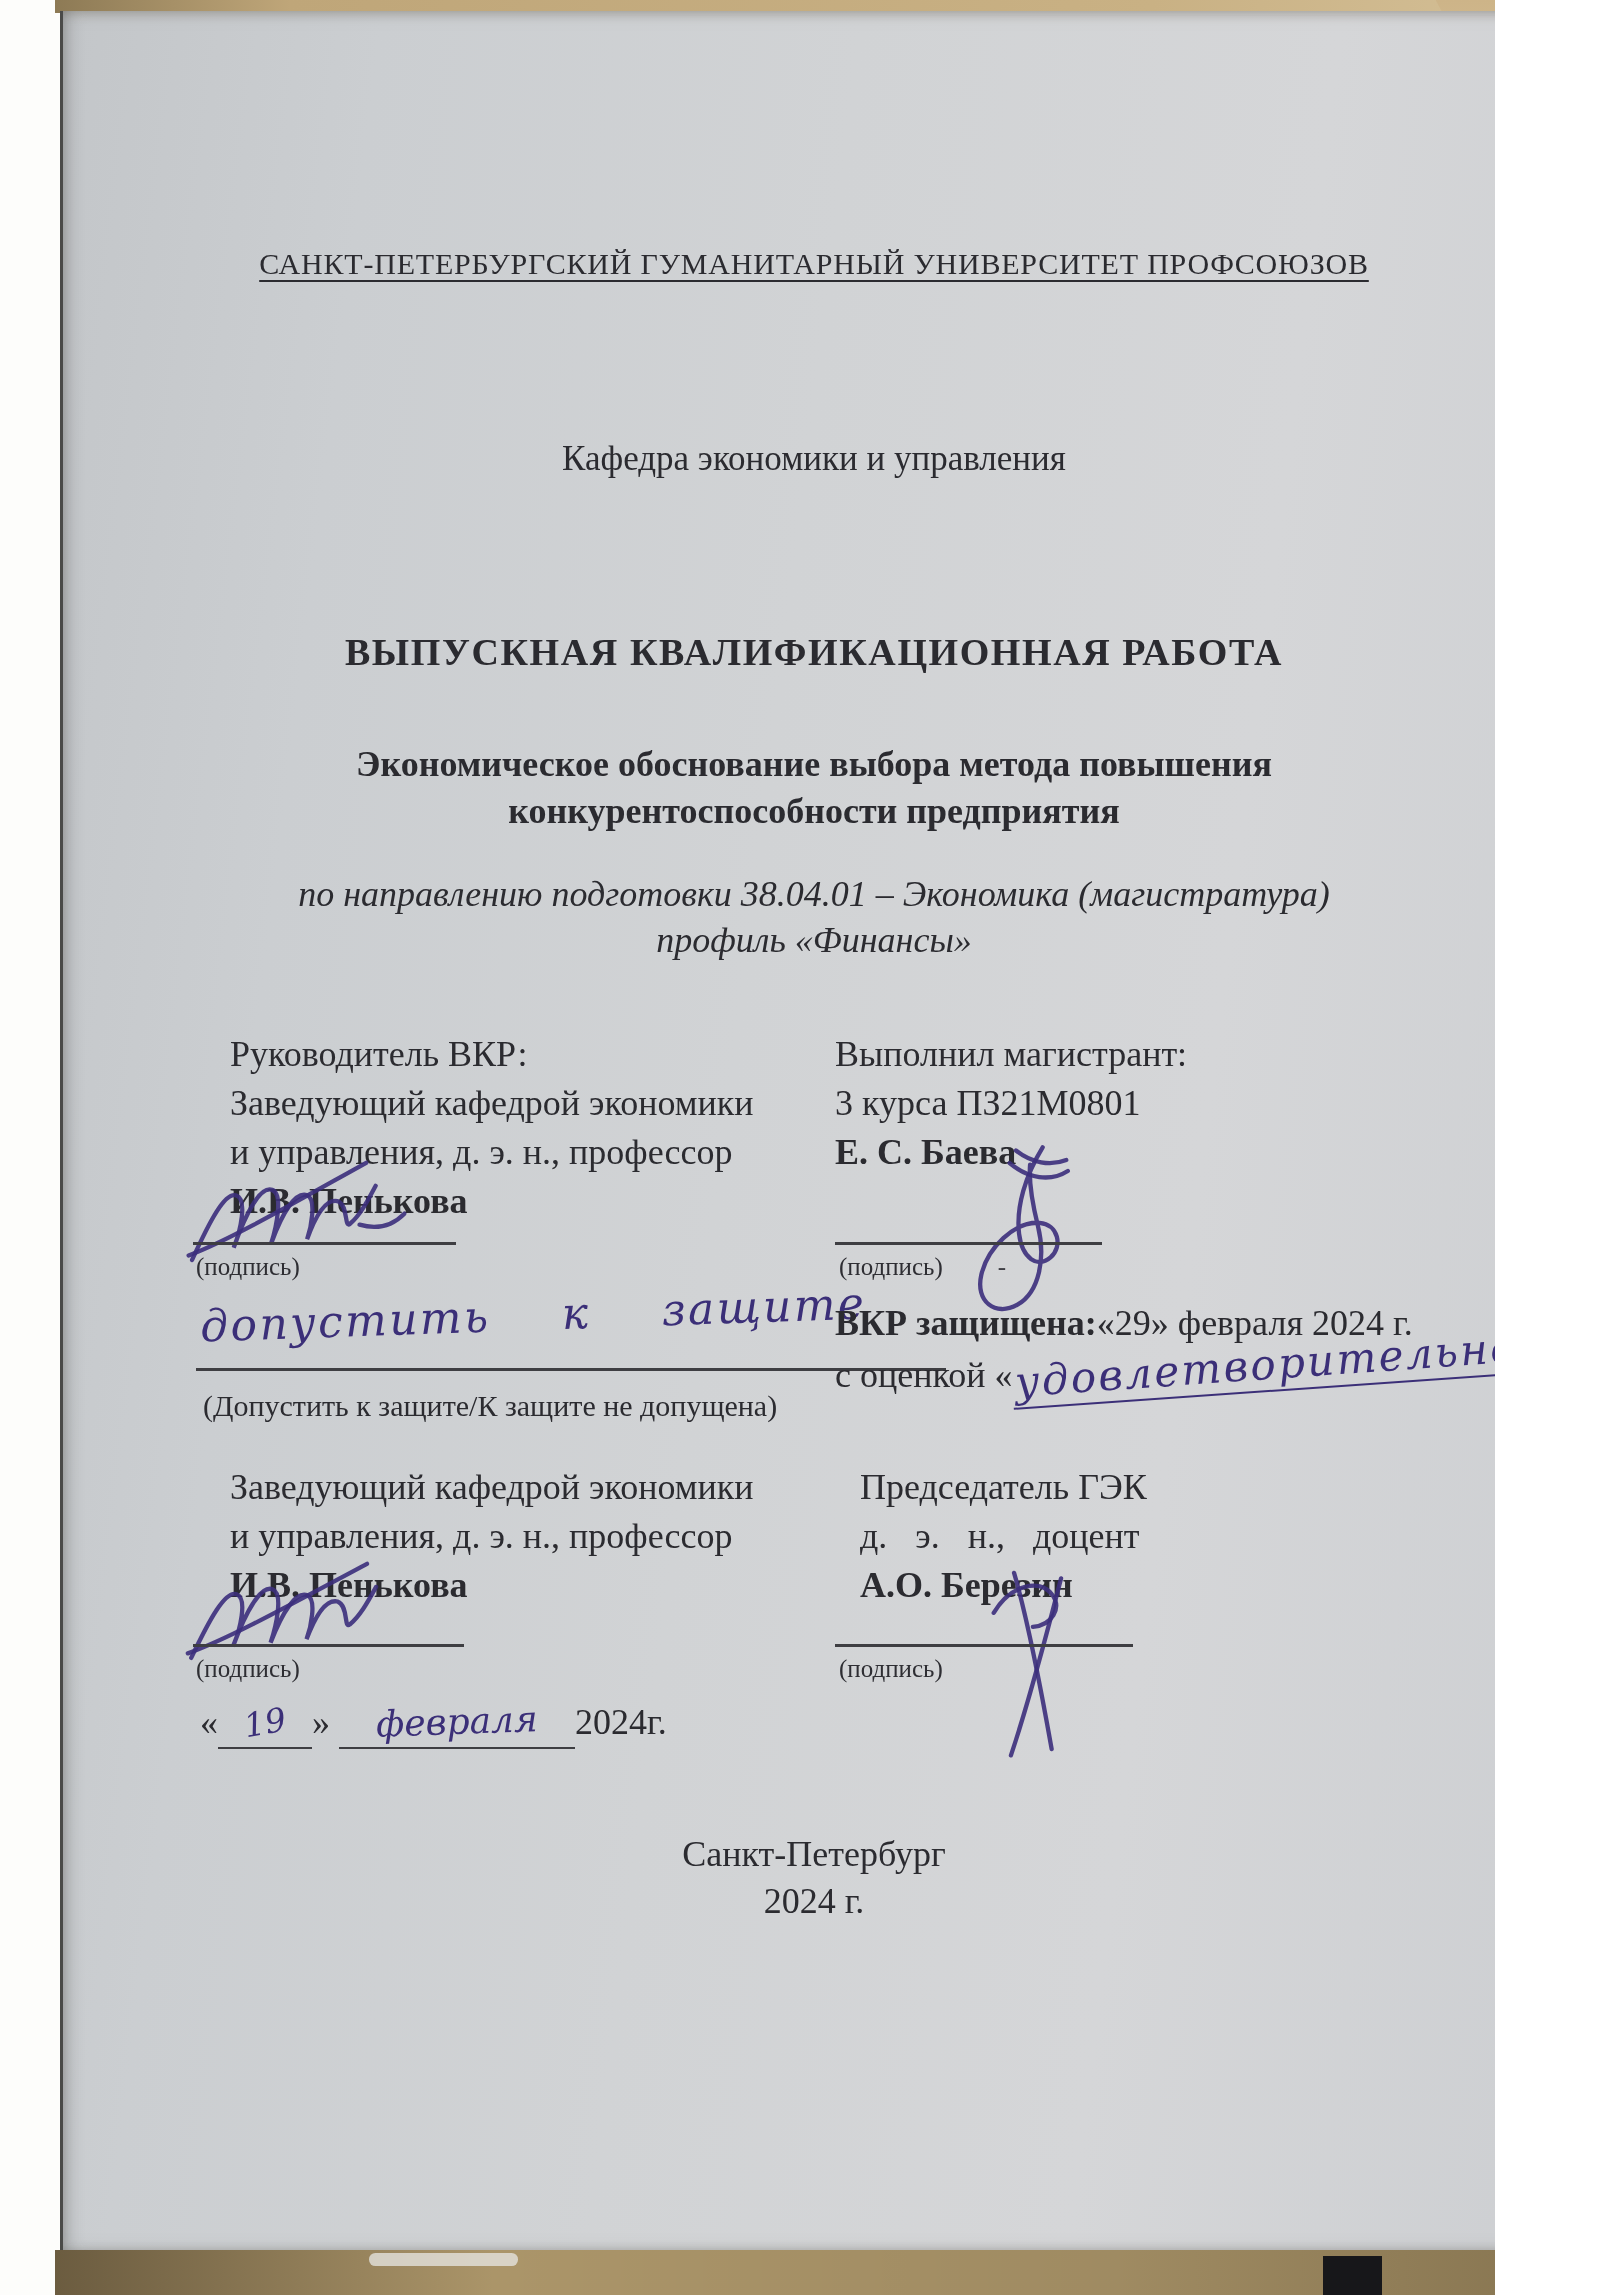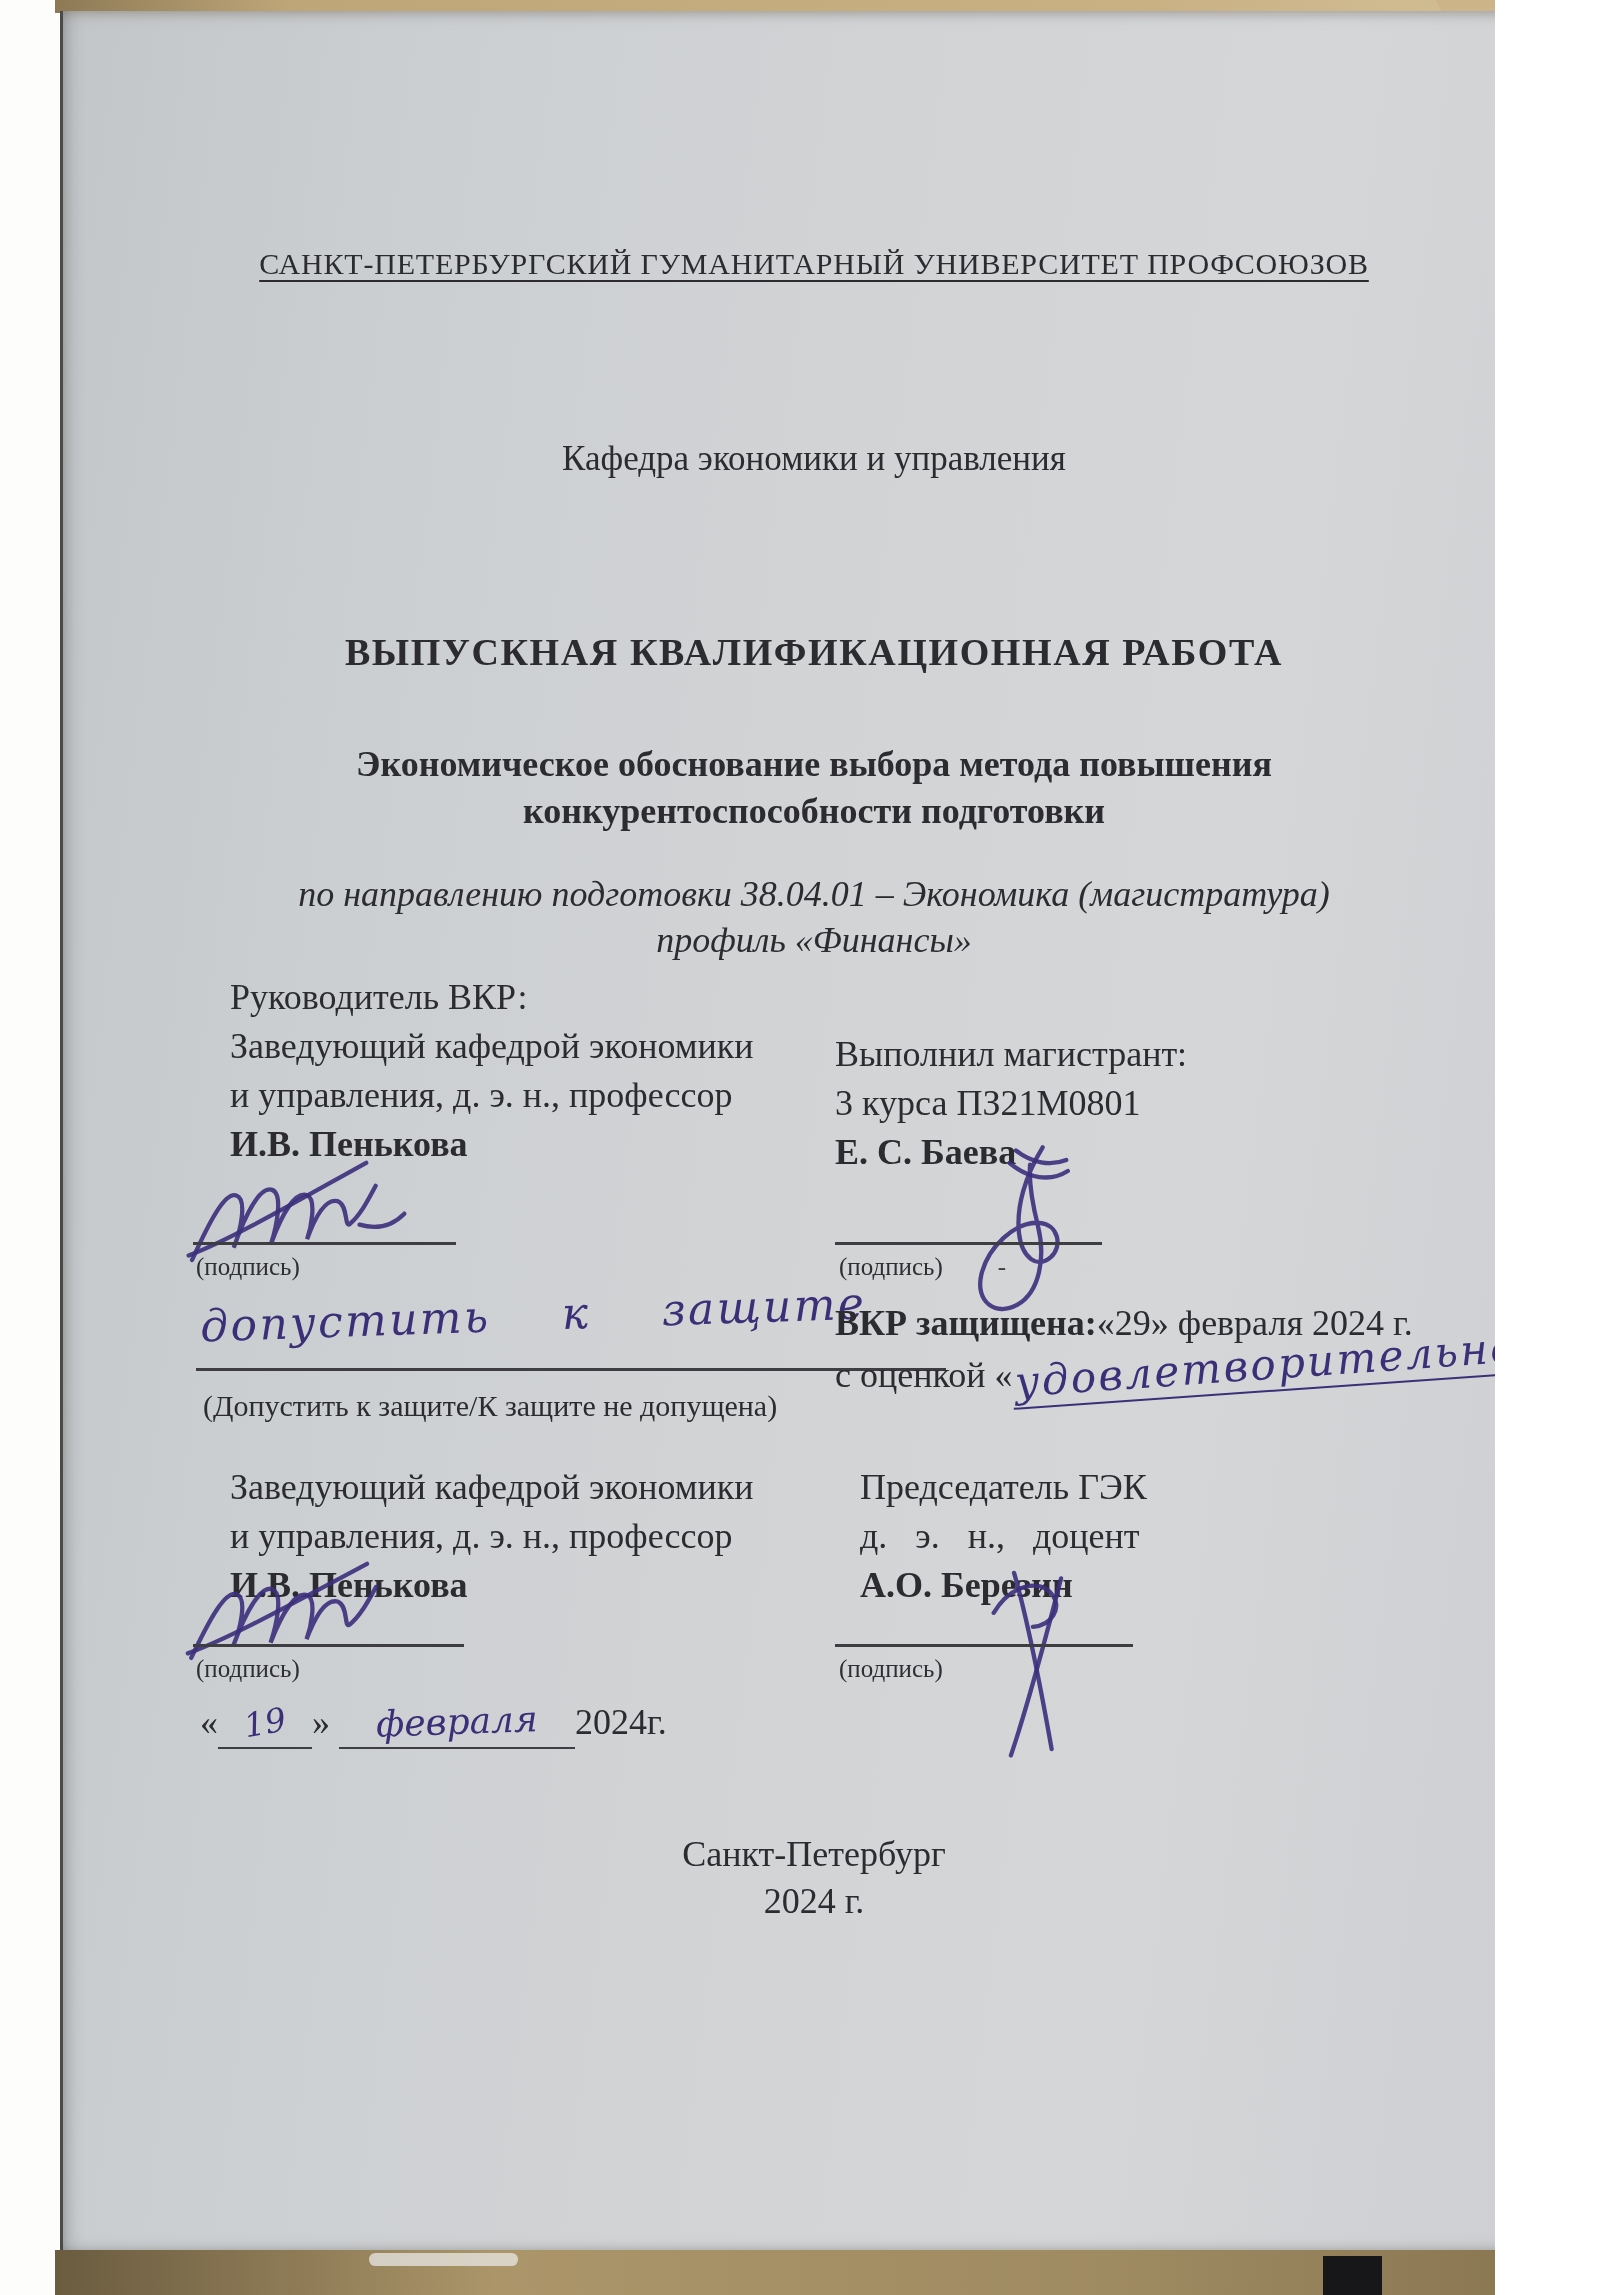--- a/index.html
+++ b/index.html
@@ -68,28 +68,28 @@
   <div class="cover-wedge"></div>
 
   <div class="page">
 
     <div class="center t-univ" style="top:236px">САНКТ-ПЕТЕРБУРГСКИЙ ГУМАНИТАРНЫЙ УНИВЕРСИТЕТ ПРОФСОЮЗОВ</div>
     <div class="center t-dep" style="top:428px">Кафедра экономики и управления</div>
 
     <div class="center t-work" style="top:619px">ВЫПУСКНАЯ КВАЛИФИКАЦИОННАЯ РАБОТА</div>
     <div class="center t-topic" style="top:730px">
       <div>Экономическое обоснование выбора метода повышения</div>
-      <div>конкурентоспособности подготовки</div>
+      <div>конкурентоспособности предприятия</div>
     </div>
     <div class="center t-dir" style="top:860px">
       <div>по направлению подготовки 38.04.01 – Экономика (магистратура)</div>
       <div>профиль «Финансы»</div>
     </div>
 
-    <div class="abs t-body" style="left:167px; top:962px;">
+    <div class="abs t-body" style="left:167px; top:1019px;">
       <div>Руководитель ВКР:</div>
       <div>Заведующий кафедрой экономики</div>
       <div>и управления, д. э. н., профессор</div>
       <div class="bold">И.В. Пенькова</div>
     </div>
     <svg class="sig" style="left:118px; top:1148px; transform:rotate(-4deg);" width="259" height="102" viewBox="0 0 330 130">
       <path d="M10 118 C36 70 58 34 72 40 C86 46 74 86 64 106 C84 60 104 30 118 36 C132 42 120 84 112 104 C130 64 148 40 162 46 C174 52 164 88 158 102 C172 70 186 52 200 56 C214 62 206 92 214 86 C228 76 240 56 250 40"></path>
       <path d="M6 112 C60 96 150 52 240 10"></path>
       <path d="M226 88 C248 96 268 92 284 78"></path>
     </svg>

